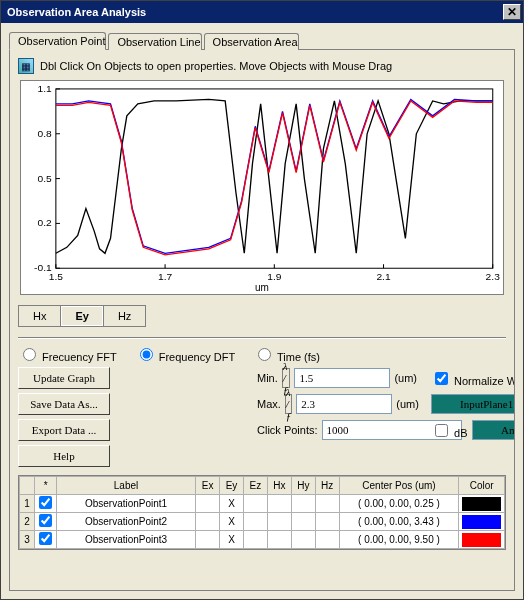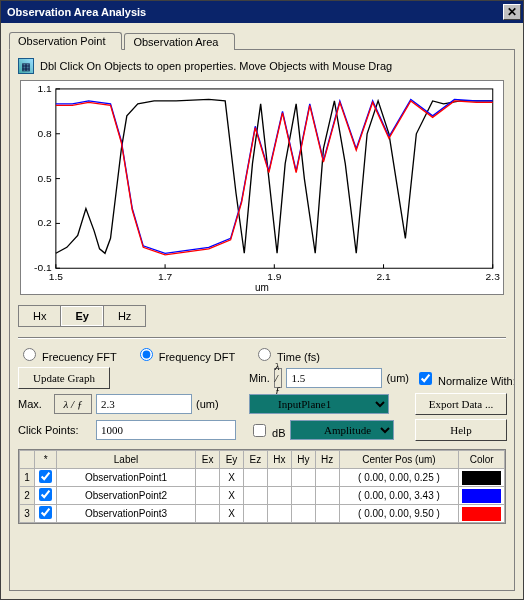--- a/index.html
+++ b/index.html
@@ -51,21 +51,21 @@
     overflow: hidden;
   }
   
   .tabbar {
     display: flex;
     gap: 0;
     height: 20px;
     align-items: flex-end;
   }
   .tab {
-    padding: 2px 16px 2px 8px;
+    padding: 2px 0 2px 8px;
     border: 1px solid #808080;
     border-bottom: none;
     background: #ece9d8;
     border-top-left-radius: 3px;
     border-top-right-radius: 3px;
     position: relative;
     top: 1px;
     margin-right: 2px;
     color: #000;
     cursor: pointer;
@@ -131,21 +131,21 @@
   }
   .hr {
     height: 2px;
     border-top: 1px solid #808080;
     border-bottom: 1px solid #fff;
     margin: 8px 0 6px 0;
   }
   .midgrid {
     display: grid;
     grid-template-columns: 225px 160px 100px;
-    gap: 4px 6px;
+    gap: 4px 14px;
     align-items: center;
   }
   .radio-row { display:flex; gap:18px; align-items:center; }
   .row { display:flex; align-items:center; gap: 4px; }
   label { white-space: nowrap; }
   .lambda-btn {
     border: 1px solid #808080;
     width: 38px; height: 20px;
     background: #ece9d8;
     font-family: 'Times New Roman', serif;
@@ -216,20 +216,21 @@
 <body>
 
 <div class="window">
   <div class="titlebar">
     <span>Observation Area Analysis</span>
     <div class="tb-close">✕</div>
   </div>
   <div class="content">
     <div class="tabbar">
       <div class="tab active">Observation Point</div>
+      <div class="tab">Observation Line</div>
       <div class="tab">Observation Area</div>
     </div>
     <div class="tabpanel">
       <div class="hintrow">
         <div class="hint-icon">▦</div>
         <span>Dbl Click On Objects to open properties.  Move Objects with Mouse Drag</span>
       </div>
 
       <div class="chart-wrap">
         <div class="chart-inner" id="chart">
@@ -283,20 +284,21 @@
 
         <div class="row">
           <label style="width:32px;">Min.</label>
           <span class="lambda-btn">λ / ƒ</span>
           <input type="text" style="width: 96px;" value="1.5">
           <span>(um)</span>
         </div>
         <div class="row">
           <label><input type="checkbox" checked="" style=""> <span>Normalize With:</span></label>
         </div>
+        <button class="btn">Save Data As...</button>
 
         <div class="row">
           <label style="width:32px;">Max.</label>
           <span class="lambda-btn">λ / ƒ</span>
           <input type="text" style="width: 96px;" value="2.3">
           <span>(um)</span>
         </div>
         <div class="row">
           <select style="width:140px;">
             <option>InputPlane1</option>

